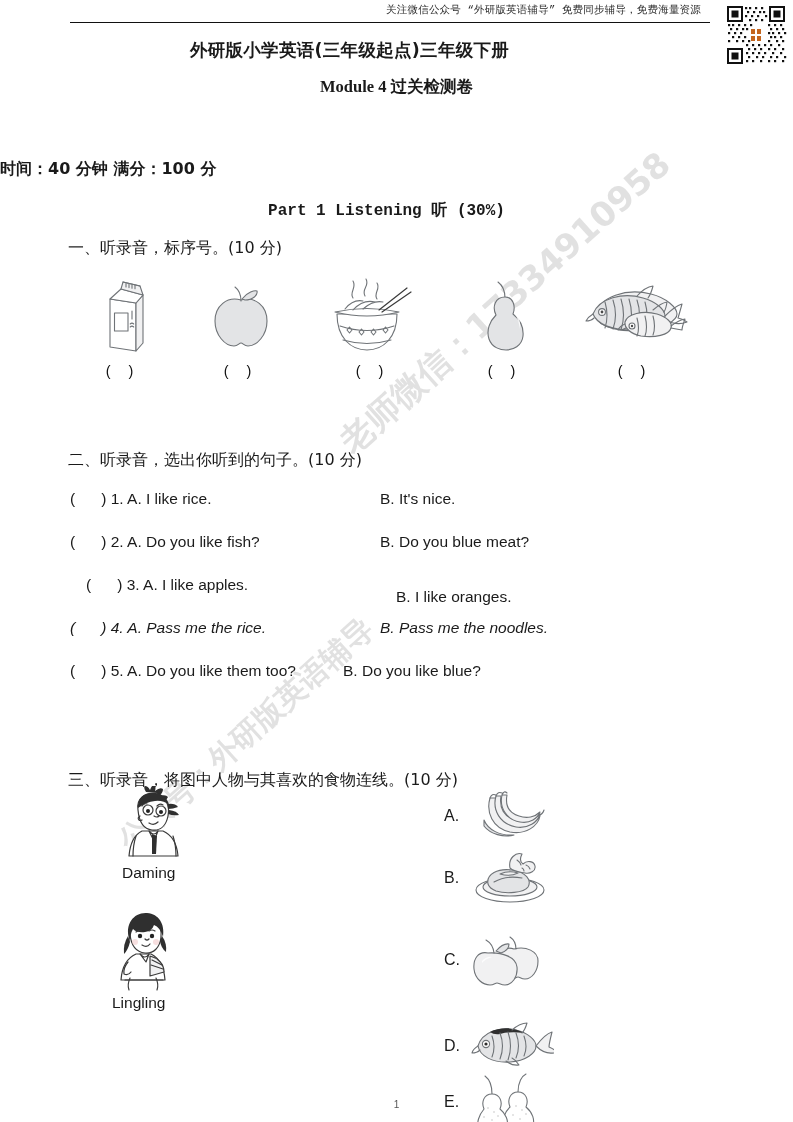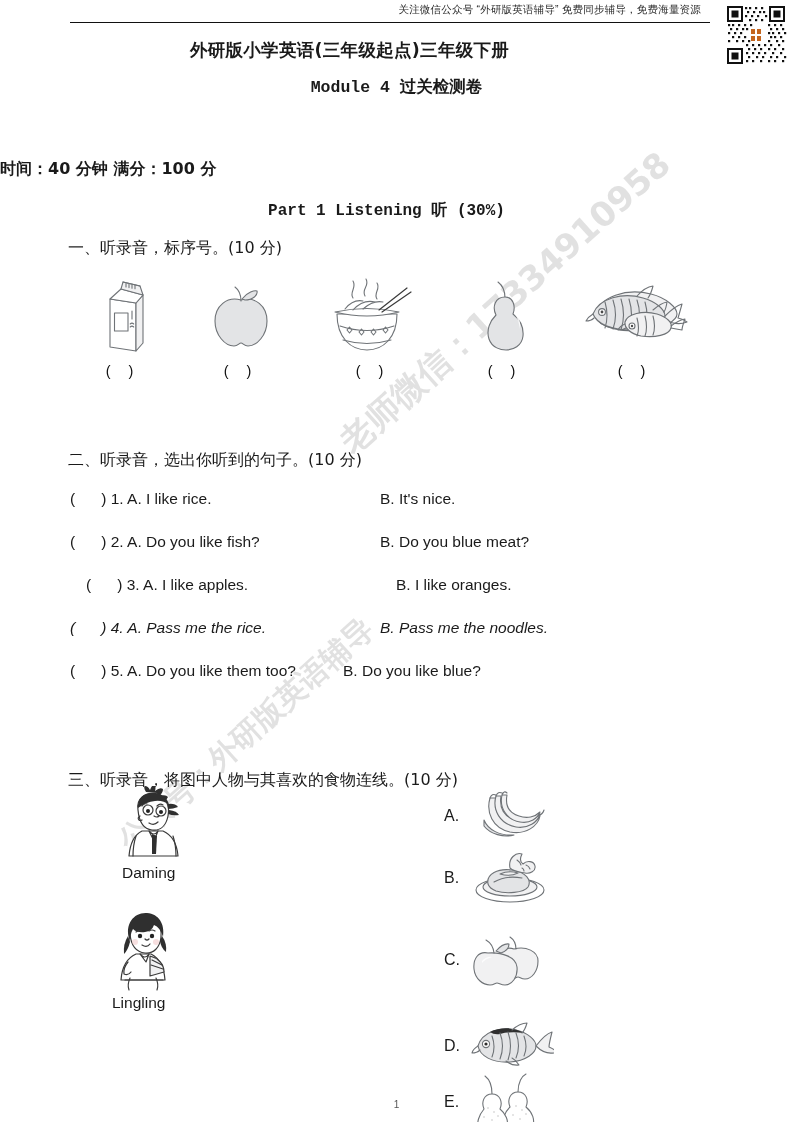--- a/index.html
+++ b/index.html
@@ -18,39 +18,39 @@
   }
   .wm1{left:330px;top:430px;font-size:34px;transform:rotate(-42deg);transform-origin:0 0;}
   .wm2{left:110px;top:830px;font-size:30px;transform:rotate(-42deg);transform-origin:0 0;}
 
   .content{position:relative;z-index:2;}
 
   
   .topbar{position:absolute;left:0;top:0;width:793px;height:24px;}
   .topbar-text{
     position:absolute;right:92px;top:3px;font-size:10.5px;
-    font-family:Liberation Sans, sans-serif;
+    font-family:Liberation Mono, monospace;
     color:#2b2b2b;letter-spacing:.2px;white-space:nowrap;text-align:center;
   }
   .rule{position:absolute;left:70px;top:22px;width:640px;height:0;border-top:1.6px solid #111;}
 
   
   .qr{position:absolute;right:6px;top:4px;width:62px;height:62px;background:#fff;}
   .qr svg{display:block;}
 
   
   .title1{
     position:absolute;left:0;top:38px;width:699px;text-align:center;
     font-size:17.5px;font-weight:700;letter-spacing:.3px;
     font-family:"DejaVu Sans","Liberation Sans",sans-serif;
   }
   .title2{
     position:absolute;left:0;top:76px;width:793px;text-align:center;
     font-size:16.5px;font-weight:700;
-    font-family:Liberation Mono, monospace;
+    font-family:Liberation Serif, serif;
   }
   .meta{
     position:absolute;left:0;top:159px;width:793px;text-align:left;
     font-size:16px;font-weight:700;
     font-family:"DejaVu Sans","Liberation Sans",sans-serif;
   }
   .part{
     position:absolute;left:0;top:200px;width:773px;text-align:center;
     font-size:16px;font-weight:700;
     font-family:Liberation Mono, monospace;
@@ -316,21 +316,21 @@
       <span>(</span><span class="pad"></span><span>)</span>
       <span>2.</span>
       <span>A. Do you like fish?</span>
       <span class="optB" style="left:310px;top:0;">B. Do you blue meat?</span>
     </div>
 
     <div class="q" style="top:576px;margin-left:16px;">
       <span>(</span><span class="pad"></span><span>)</span>
       <span>3.</span>
       <span>A. I like apples.</span>
-      <span class="optB" style="left:310px;top:0;">B. I like oranges.</span>
+      <span class="optB" style="left:310px;top:12px;">B. I like oranges.</span>
     </div>
 
     <div class="q" style="top:619px;font-style:italic;">
       <span>(</span><span class="pad"></span><span>)</span>
       <span>4.</span>
       <span>A. Pass me the rice.</span>
       <span class="optB" style="left:310px;top:0;">B. Pass me the noodles.</span>
     </div>
 
     <div class="q" style="top:662px;">

